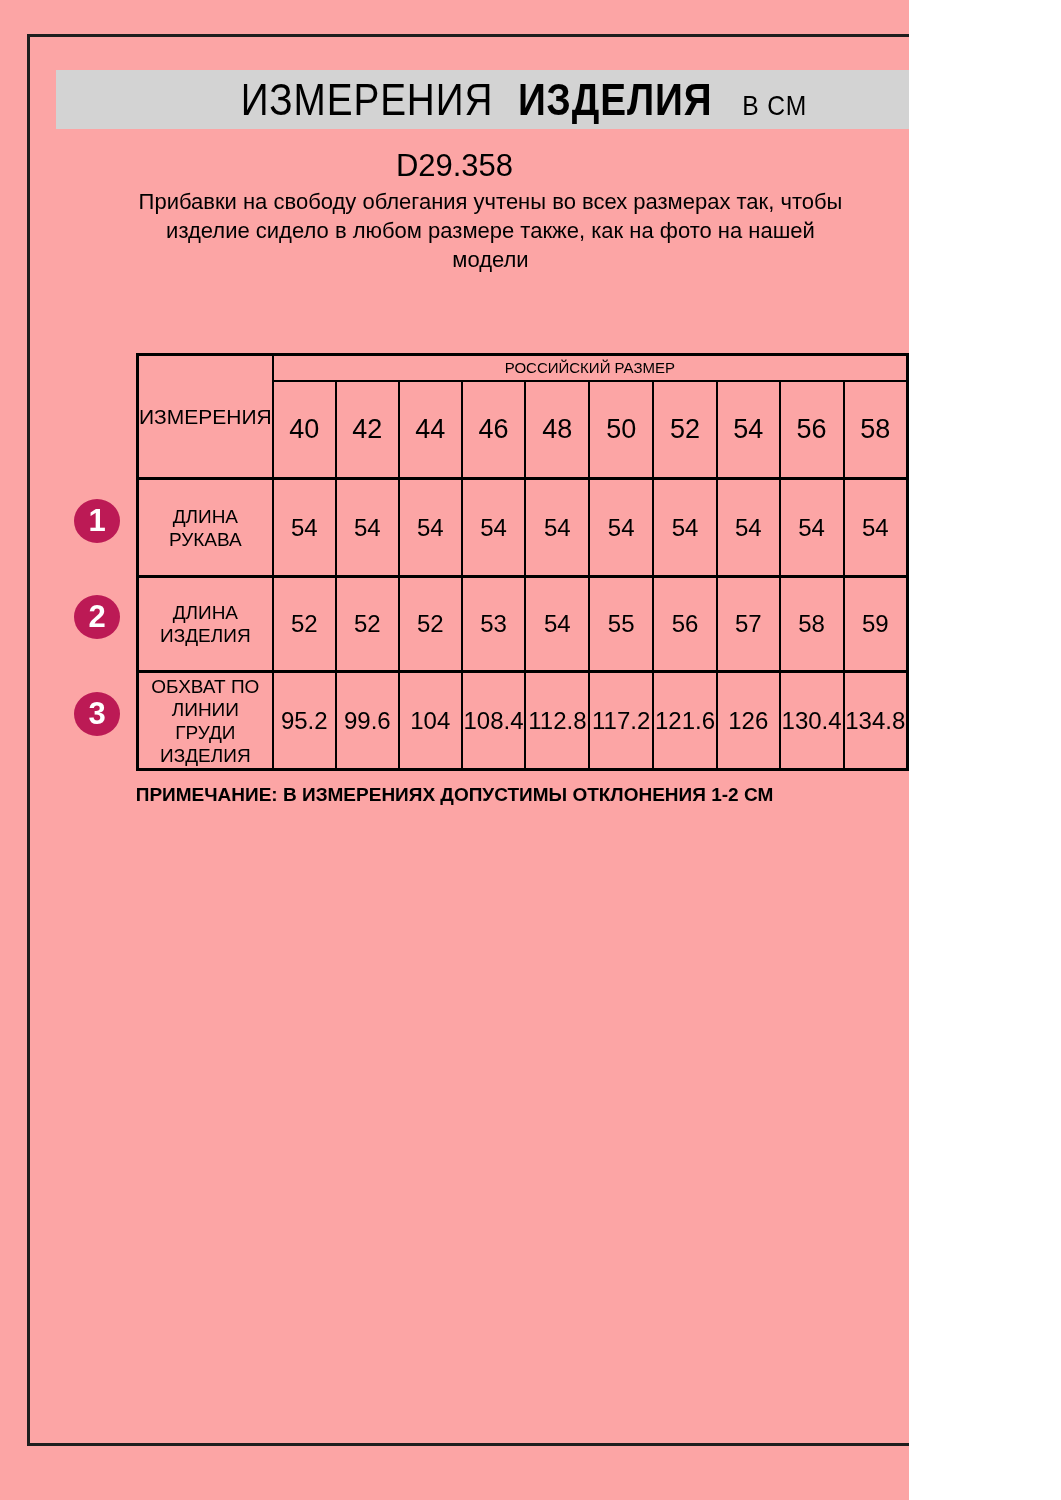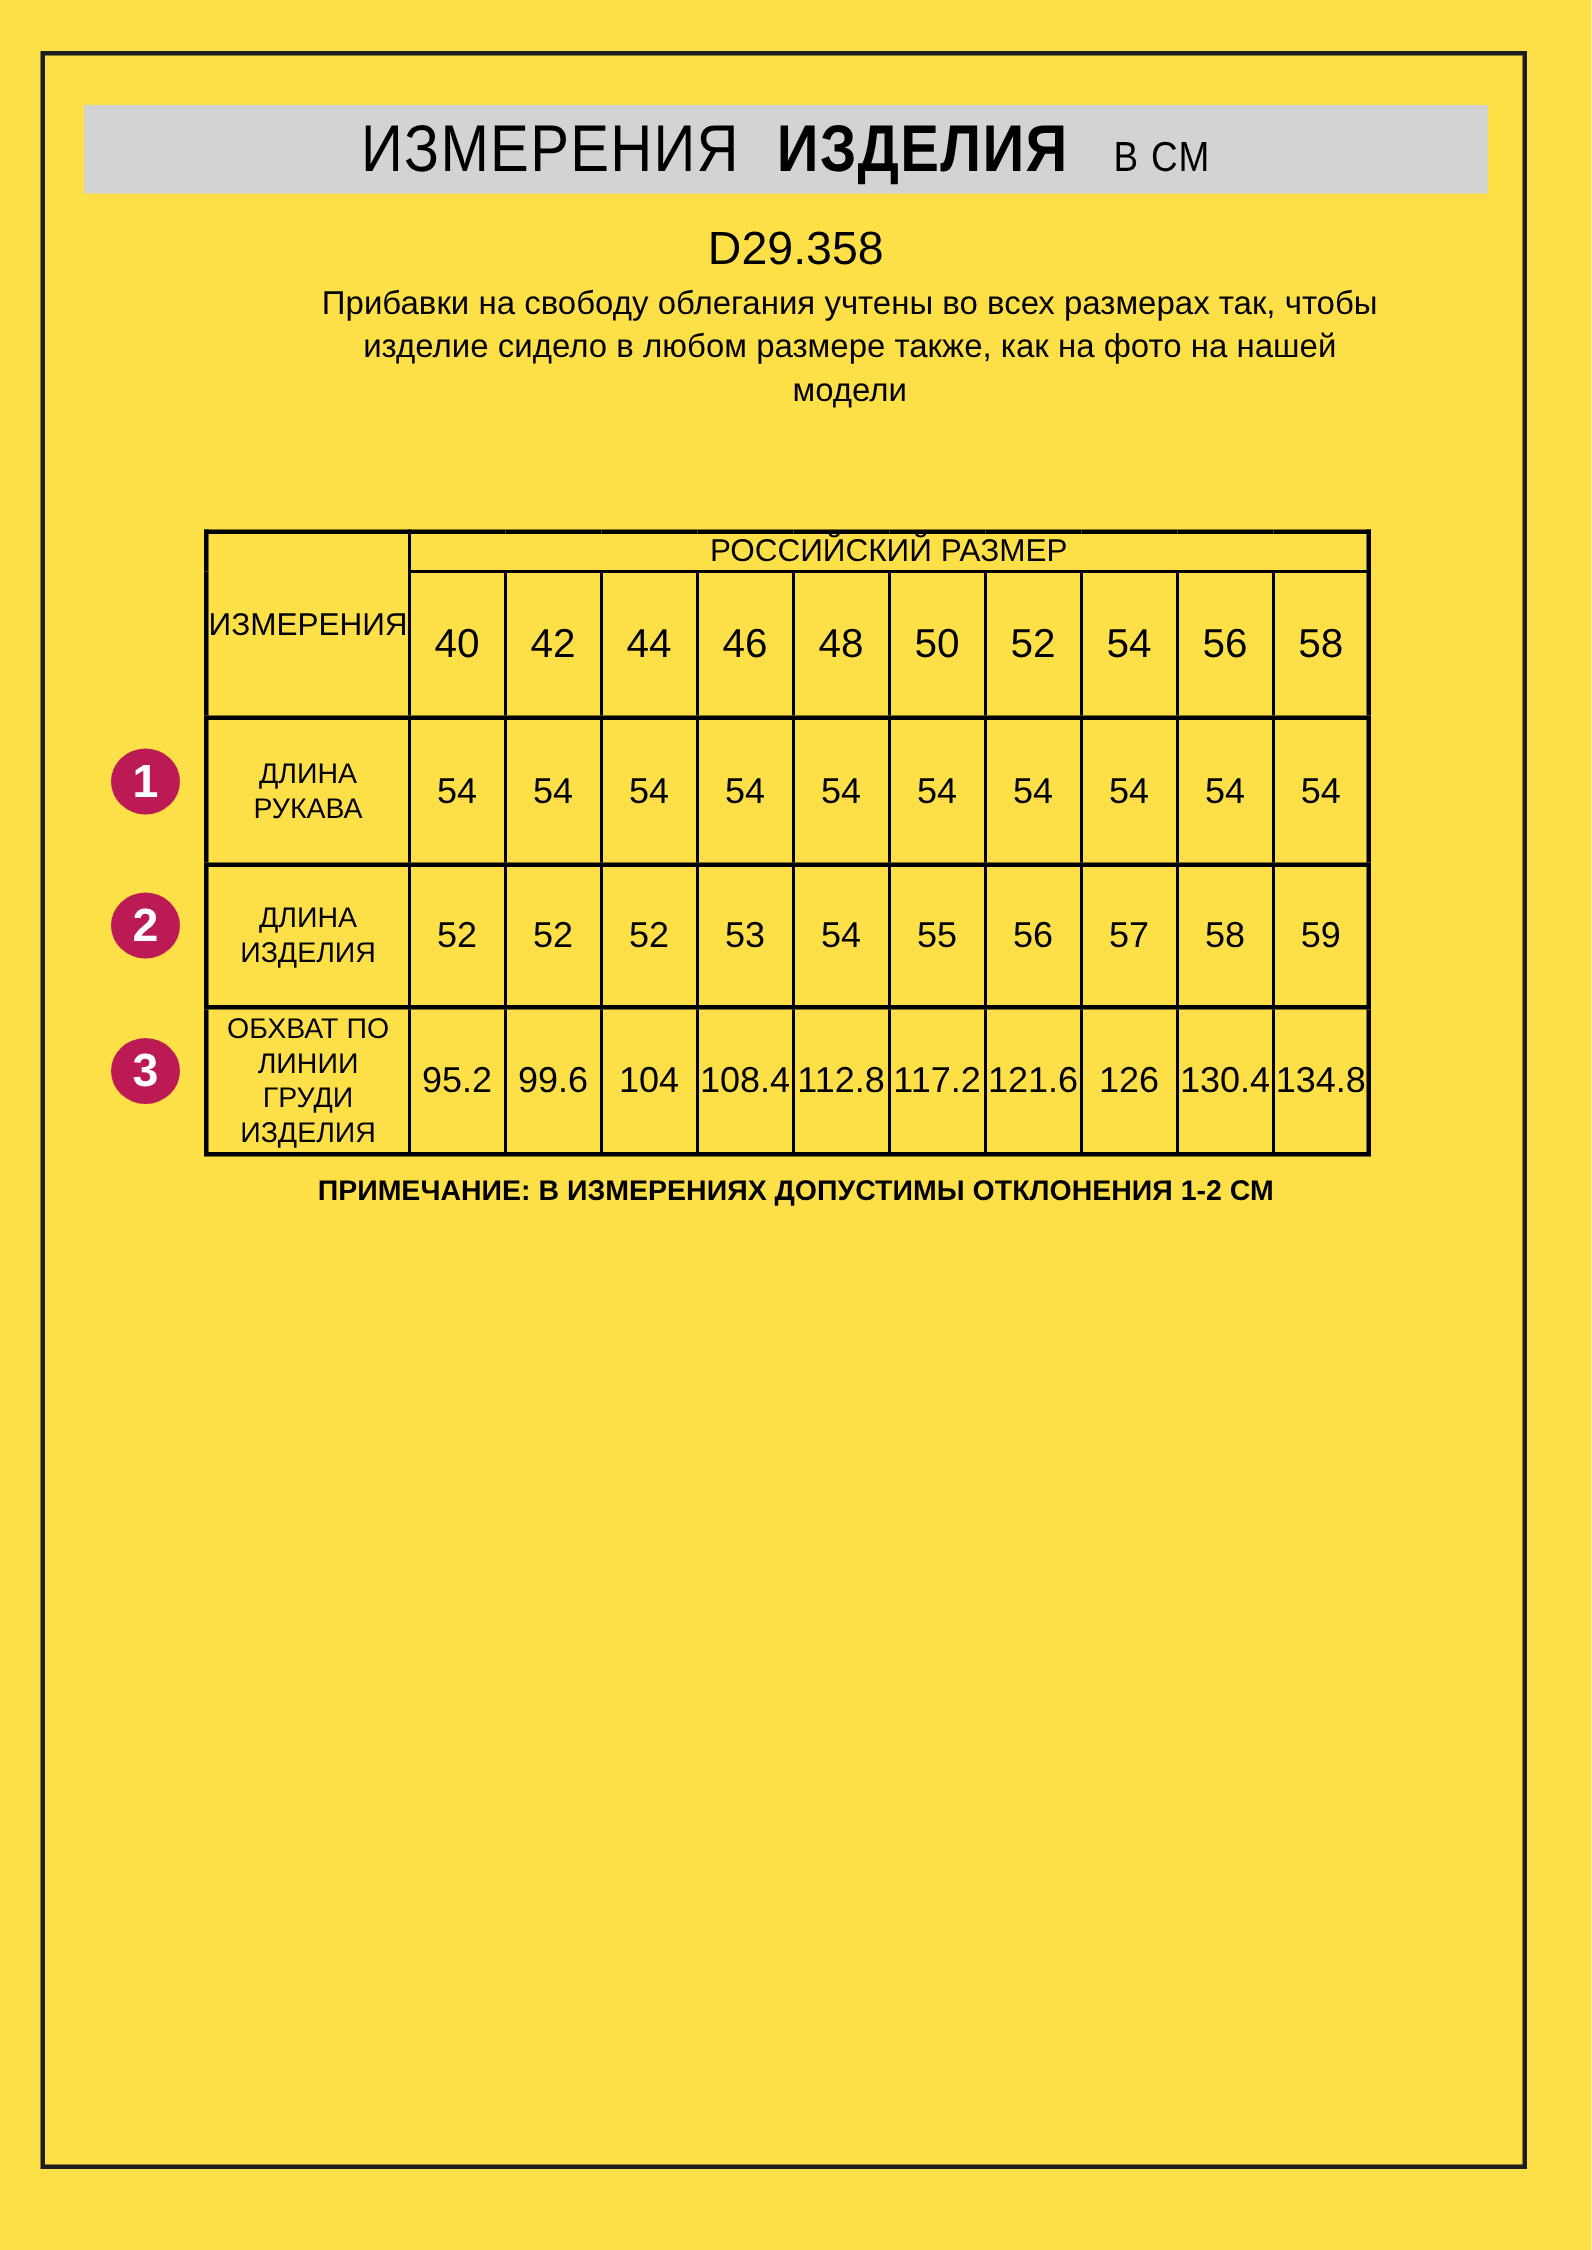--- a/index.html
+++ b/index.html
@@ -4,23 +4,23 @@
 <style>
   html, body {
     margin: 0;
     padding: 0;
     background: #ffffff;
     font-family: "Liberation Sans", sans-serif;
     color: #000000;
   }
   .sheet {
     position: relative;
-    width: 1061px;
+    width: 909px;
     height: 1500px;
-    background: #fde047;
+    background: #fca5a5;
     overflow: hidden;
   }
   .page-border {
     position: absolute;
     left: 27px;
     top: 34px;
     width: 985px;
     height: 1406px;
     border: 3px solid #1e1e1e;
   }
@@ -93,21 +93,21 @@
     text-align: center;
     vertical-align: middle;
     font-weight: 400;
   }
   .size-table .col-label { width: 129px; }
   .size-table .col-size  { width: 64px; }
   .corner-cell {
     font-size: 21px;
   }
   .group-head {
-    font-size: 21px;
+    font-size: 15px;
     height: 24px;
     line-height: 22px;
   }
   .size-cell {
     font-size: 27px;
     font-weight: 800;
     height: 95px;
     letter-spacing: 0px;
   }
   .data-row td { border-top-width: 3px; border-bottom-width: 3px; }

